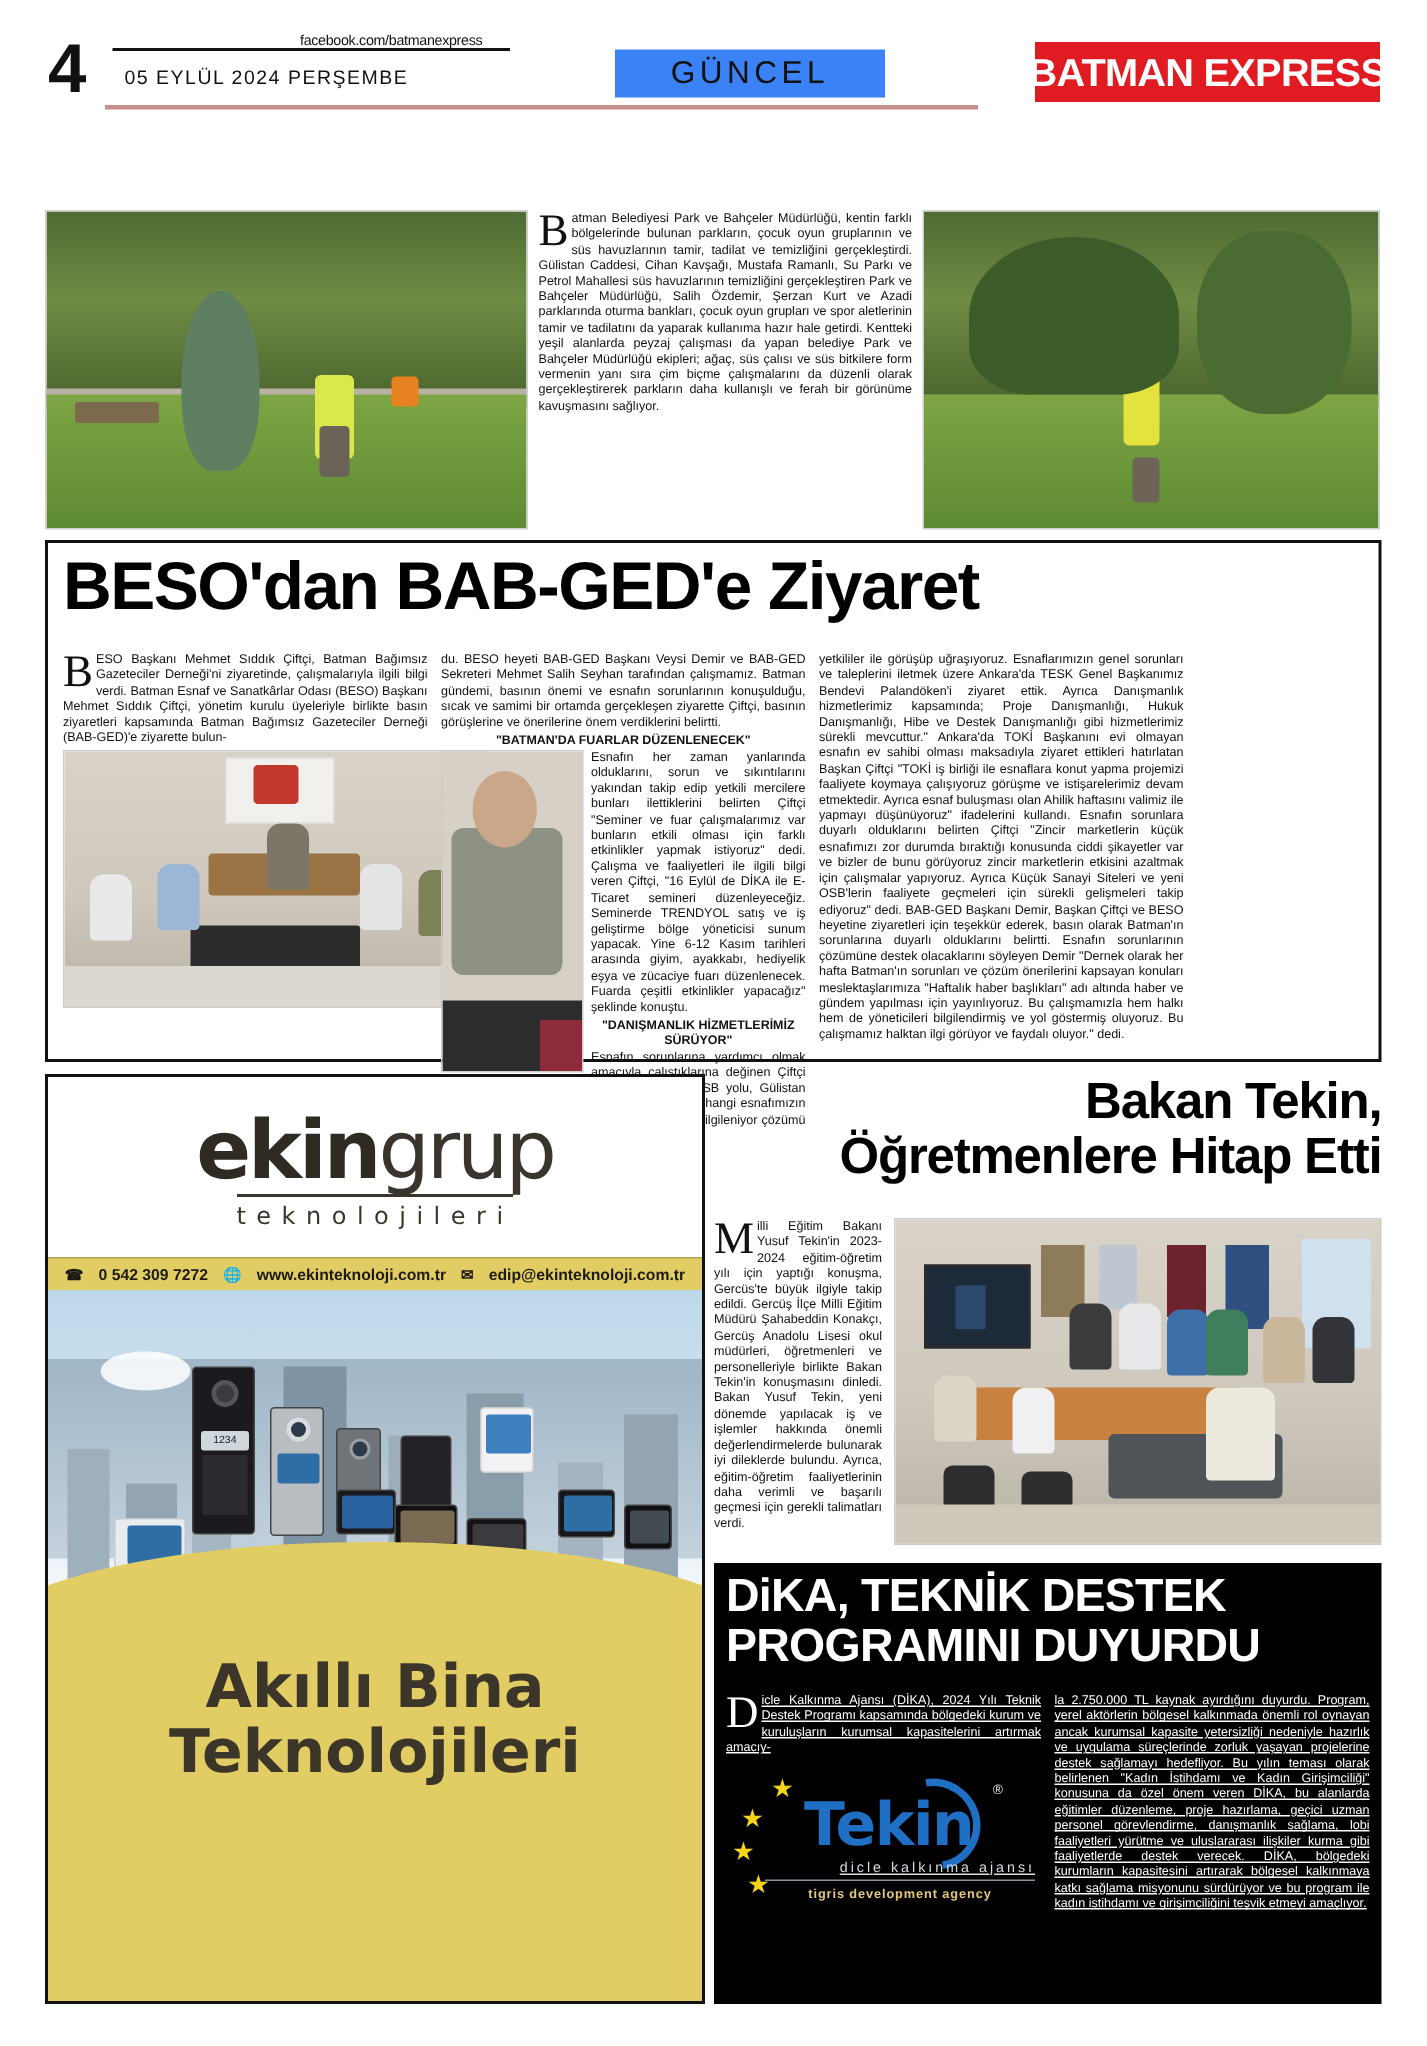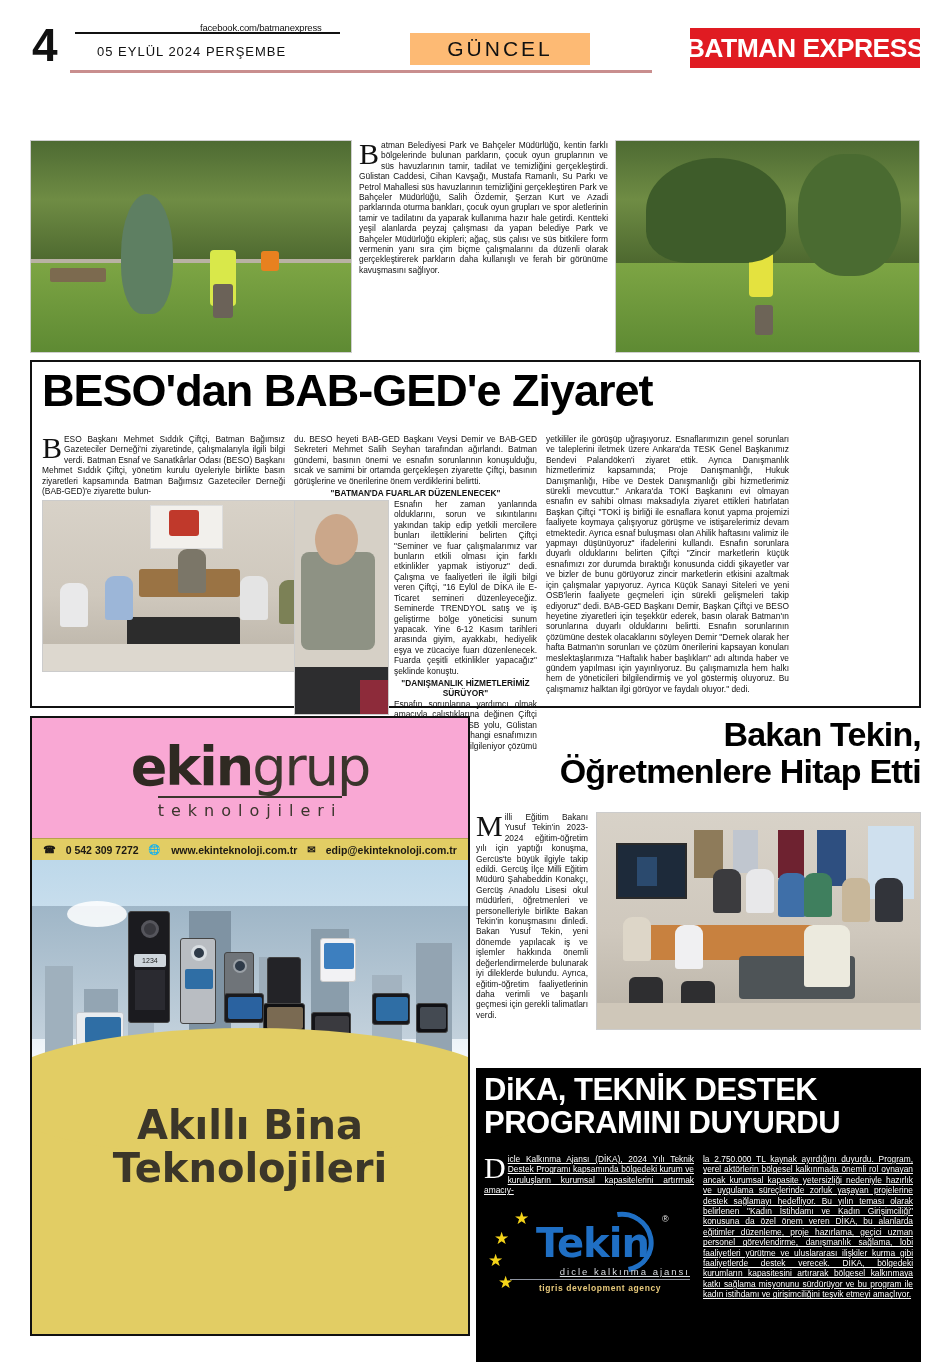--- a/index.html
+++ b/index.html
@@ -24,27 +24,27 @@
   .fb-line {
     position:absolute; left:75px; top:32px; width:265px; height:0;
     border-top:2px solid #111;
   }
   .fb-url {
     position:absolute; left:200px; top:22px;
     font-size:9.5px; letter-spacing:-0.2px; color:#111;
     font-family:"Liberation Sans", sans-serif;
   }
   .date-line {
-    position:absolute; left:97px; top:44px;
+    position:absolute; left:83px; top:44px;
     font-size:13px; letter-spacing:1px; color:#111;
     font-family:"Liberation Sans", sans-serif;
   }
   .section-tag {
     position:absolute; left:410px; top:33px; width:180px; height:32px;
-    background:#fdba74;
+    background:#3b82f6;
     display:flex; align-items:center; justify-content:center;
     font-size:21px; letter-spacing:3px; color:#111;
   }
   .rule-red {
     position:absolute; left:70px; top:70px; width:582px; height:3px;
     background:#c98e8e;
   }
   .brand-box {
     position:absolute; left:690px; top:28px; width:230px; height:40px;
     background:#e01b22;
@@ -94,21 +94,21 @@
   .a2-cols { position:absolute; left:10px; top:72px; width:868px; height:268px;
              display:flex; gap:9px; }
   .a2-col { width:243px; position:relative; }
   .a2-photo { width:283px; height:172px; overflow:hidden; position:relative; border:1px solid #ccc; }
   .a2-photo2 { width:95px; height:215px; float:left; margin:1px 5px 2px 0; overflow:hidden; position:relative; border:1px solid #ccc;}
   .subhead { font-weight:bold; font-size:8.3px; text-align:center; margin:2px 0 1px 0; }
 
   
   .ad { position:absolute; left:30px; top:716px; width:440px; height:620px;
         border:2px solid #111; background:#e2cd64; overflow:hidden; }
-  .ad-logo-area { position:relative; width:100%; height:120px; background:#f9a8d4; }
+  .ad-logo-area { position:relative; width:100%; height:120px; background:#ffffff; }
   .ekin-wrap { position:absolute; left:0; right:0; top:22px; text-align:center; }
   .ekin-logo {
     font-size:54px; font-weight:bold; color:#2f2a22; letter-spacing:-2px;
     font-family:"DejaVu Sans", sans-serif; line-height:1;
   }
   .ekin-logo .thin { font-weight:normal; color:#3a352c; }
   .ekin-sub {
     font-size:16px; letter-spacing:7px; color:#3a352c; margin-top:2px;
     border-top:2px solid #3a352c; display:inline-block; padding-top:3px;
     font-family:"DejaVu Sans", sans-serif;
@@ -134,21 +134,21 @@
 
   
   .a3 { position:absolute; left:476px; top:716px; width:445px; height:320px; }
   .a3-head { text-align:right; font-weight:bold; font-size:34px; line-height:1.08;
              color:#000; letter-spacing:-0.8px; font-family:"Liberation Sans", sans-serif; }
   .a3-body { position:absolute; left:0; top:96px; width:445px; height:224px; display:flex; gap:8px; }
   .a3-text { width:112px; }
   .a3-photo { width:325px; height:218px; overflow:hidden; position:relative; border:1px solid #ccc; }
 
   
-  .a4 { position:absolute; left:476px; top:1068px; width:445px; height:294px;
+  .a4 { position:absolute; left:476px; top:1042px; width:445px; height:294px;
         background:#000; color:#fff; overflow:hidden; }
   .a4-head { padding:6px 8px 2px 8px; font-weight:bold; font-size:31px; line-height:1.06;
              color:#fff; letter-spacing:-0.5px; font-family:"Liberation Sans", sans-serif; }
   .a4-cols { position:absolute; left:8px; top:86px; width:430px; height:200px; display:flex; gap:9px; }
   .a4-col { width:210px; }
   .a4-col .col-text { color:#fff;text-decoration:underline; }
   .dika-logo { position:relative; margin-top:8px; width:210px; height:105px; }
 
   
   .ph { position:absolute; inset:0; }
@@ -255,21 +255,21 @@
             <div class="person" style="left:22%;top:44%;background:#9cb6d8;"></div>
             <div class="person" style="left:48%;top:28%;background:#7b7668;"></div>
             <div class="person" style="left:70%;top:44%;background:#e4e4e4;"></div>
             <div class="person" style="left:84%;top:46%;background:#7c8156;"></div>
             <div style="position:absolute;left:0;bottom:0;width:100%;height:16%;background:#ddd8cf;"></div>
           </div>
         </div>
       </div>
 
       <div class="a2-col">
-        <div class="col-text">du. BESO heyeti BAB-GED Başkanı Veysi Demir ve BAB-GED Sekreteri Mehmet Salih Seyhan tarafından ağırlandı. Batman gündemi, basının önemi ve esnafın sorunlarının konuşulduğu, sıcak ve samimi bir ortamda gerçekleşen ziyarette Çiftçi, basının görüşlerine ve önerilerine önem verdiklerini belirtti.</div>
+        <div class="col-text">du. BESO heyeti BAB-GED Başkanı Veysi Demir ve BAB-GED Sekreteri Mehmet Salih Seyhan tarafından çalışmamız. Batman gündemi, basının önemi ve esnafın sorunlarının konuşulduğu, sıcak ve samimi bir ortamda gerçekleşen ziyarette Çiftçi, basının görüşlerine ve önerilerine önem verdiklerini belirtti.</div>
         <div class="subhead">"BATMAN'DA FUARLAR DÜZENLENECEK"</div>
         <div class="a2-photo2">
           <div class="ph">
             <div style="position:absolute;inset:0;background:#d6d0c6;"></div>
             <div style="position:absolute;left:6%;top:24%;width:80%;height:46%;background:#8e9284;border-radius:8px;"></div>
             <div style="position:absolute;left:22%;top:6%;width:46%;height:24%;background:#cba78a;border-radius:50%;"></div>
             <div style="position:absolute;left:0;bottom:0;width:100%;height:22%;background:#2d2d2f;"></div>
             <div style="position:absolute;right:0;bottom:0;width:30%;height:16%;background:#8d2b3a;"></div>
           </div>
         </div>

